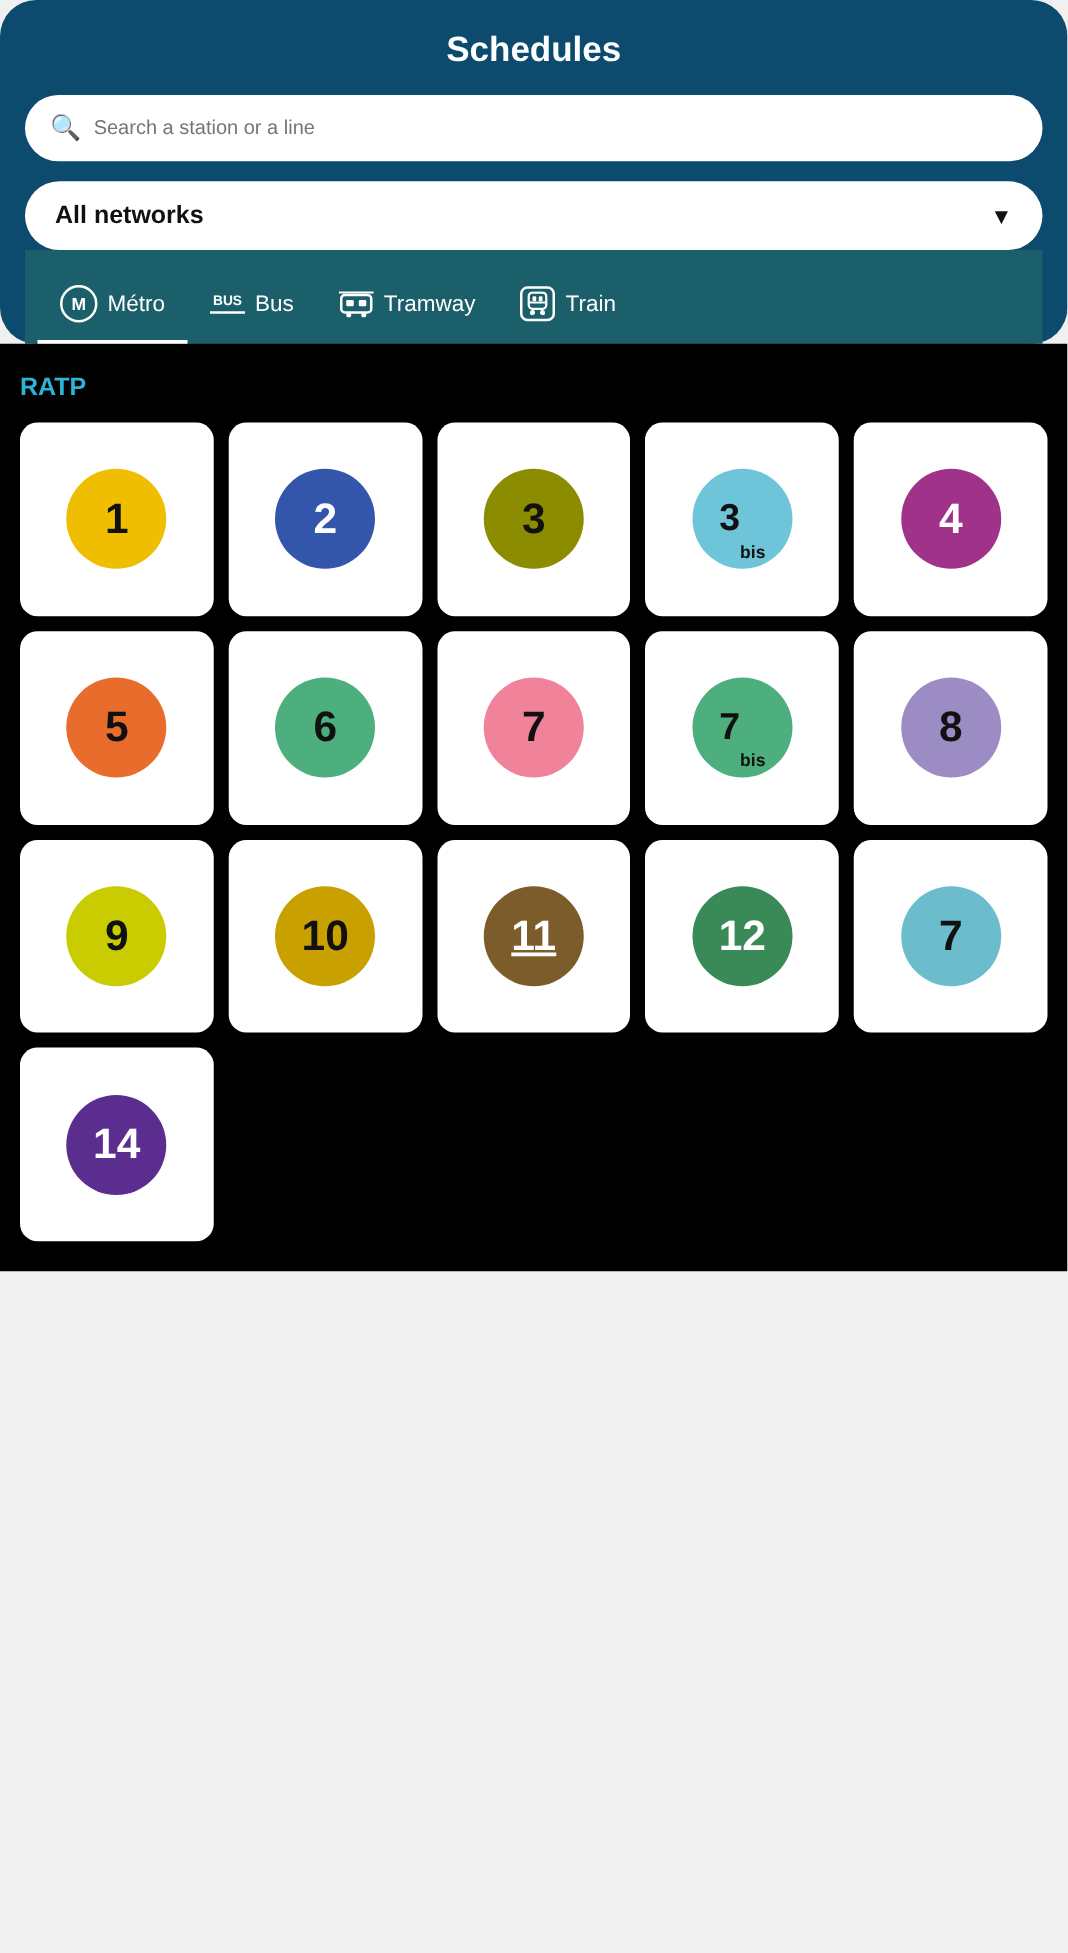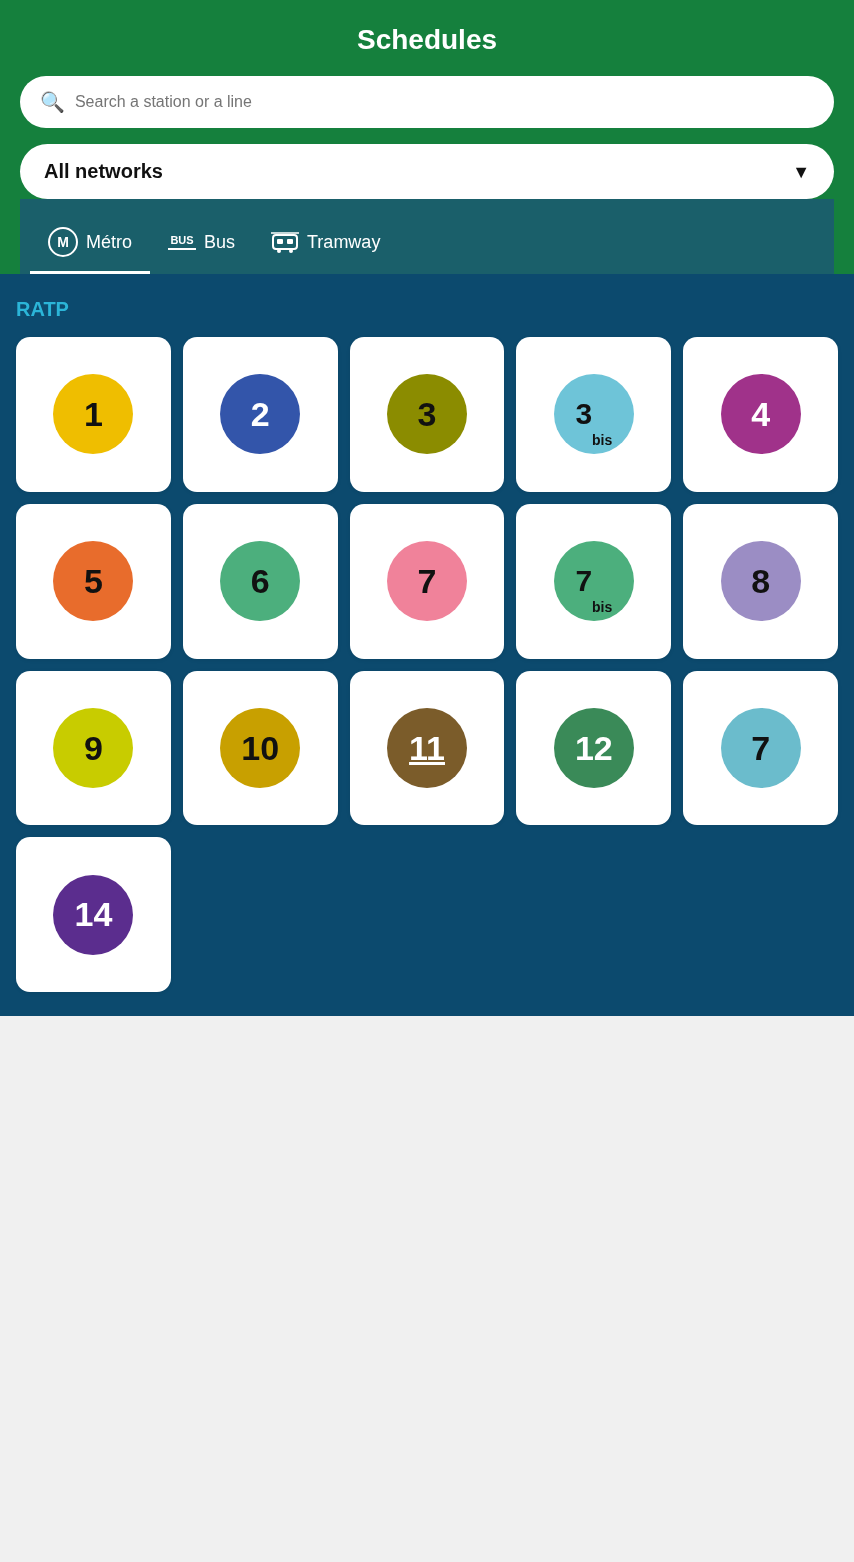--- a/index.html
+++ b/index.html
@@ -4,22 +4,23 @@
   <style>
     * { box-sizing: border-box; margin: 0; padding: 0; }
     body {
       font-family: -apple-system, BlinkMacSystemFont, 'Segoe UI', sans-serif;
       background: #f0f0f0;
       width: 854px;
       min-height: 1562px;
     }
 
     .header {
-      background: #15803d;
+      background: #0c4a6e;
       padding: 24px 20px 0 20px;
+      border-radius: 29px;
     }
 
     .header-title {
       color: white;
       font-size: 28px;
       font-weight: 700;
       text-align: center;
       margin-bottom: 20px;
     }
 
@@ -145,21 +146,21 @@
       border: 2px solid white;
       border-radius: 6px;
       display: flex;
       align-items: center;
       justify-content: center;
       font-size: 16px;
       color: white;
     }
 
     .content {
-      background: #0c4a6e;
+      background: #000000;
       padding: 24px 16px;
     }
 
     .section-title {
       color: #2bb5d8;
       font-size: 20px;
       font-weight: 600;
       margin-bottom: 16px;
     }
 
@@ -231,20 +232,35 @@
           <rect x="2" y="4" width="24" height="14" rx="3" fill="none" stroke="white" stroke-width="2"></rect>
           <rect x="6" y="8" width="6" height="5" rx="1" fill="white"></rect>
           <rect x="16" y="8" width="6" height="5" rx="1" fill="white"></rect>
           <line x1="0" y1="2" x2="28" y2="2" stroke="white" stroke-width="1.5"></line>
           <circle cx="8" cy="20" r="2" fill="white"></circle>
           <circle cx="20" cy="20" r="2" fill="white"></circle>
         </svg>
       </div>
       <span>Tramway</span>
     </div>
+    <div class="tab">
+      <div class="tab-icon-train">
+        <svg width="20" height="20" viewBox="0 0 20 20" fill="white">
+          <rect x="3" y="1" width="14" height="13" rx="3" fill="none" stroke="white" stroke-width="1.8"></rect>
+          <rect x="6" y="4" width="3" height="4" rx="1" fill="white"></rect>
+          <rect x="11" y="4" width="3" height="4" rx="1" fill="white"></rect>
+          <line x1="3" y1="9" x2="17" y2="9" stroke="white" stroke-width="1.5"></line>
+          <circle cx="6" cy="17" r="2" fill="white"></circle>
+          <circle cx="14" cy="17" r="2" fill="white"></circle>
+          <line x1="7" y1="14" x2="5" y2="19" stroke="white" stroke-width="1.5"></line>
+          <line x1="13" y1="14" x2="15" y2="19" stroke="white" stroke-width="1.5"></line>
+        </svg>
+      </div>
+      <span>Train</span>
+    </div>
   </div>
 </div>
 
 <div class="content">
   <div class="section-title">RATP</div>
   <div class="lines-grid" id="lines-grid">
   <div class="line-card">
         <div class="line-circle" style="background: rgb(239, 190, 0);">1</div>
       </div>
       <div class="line-card">

